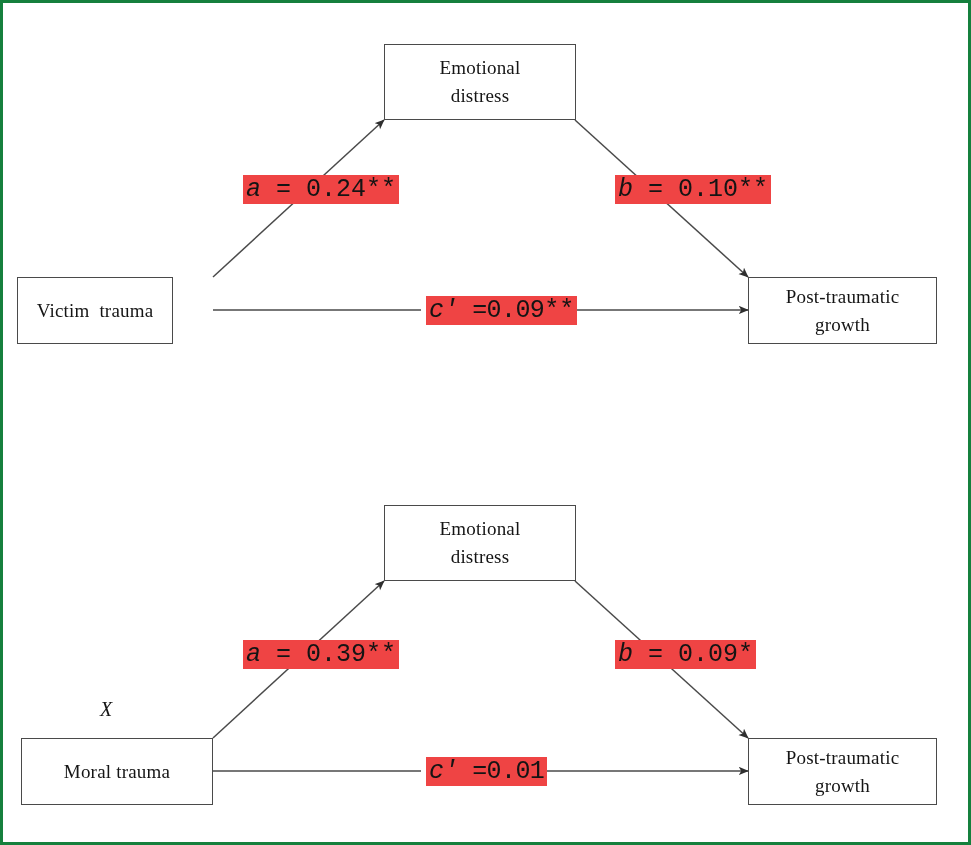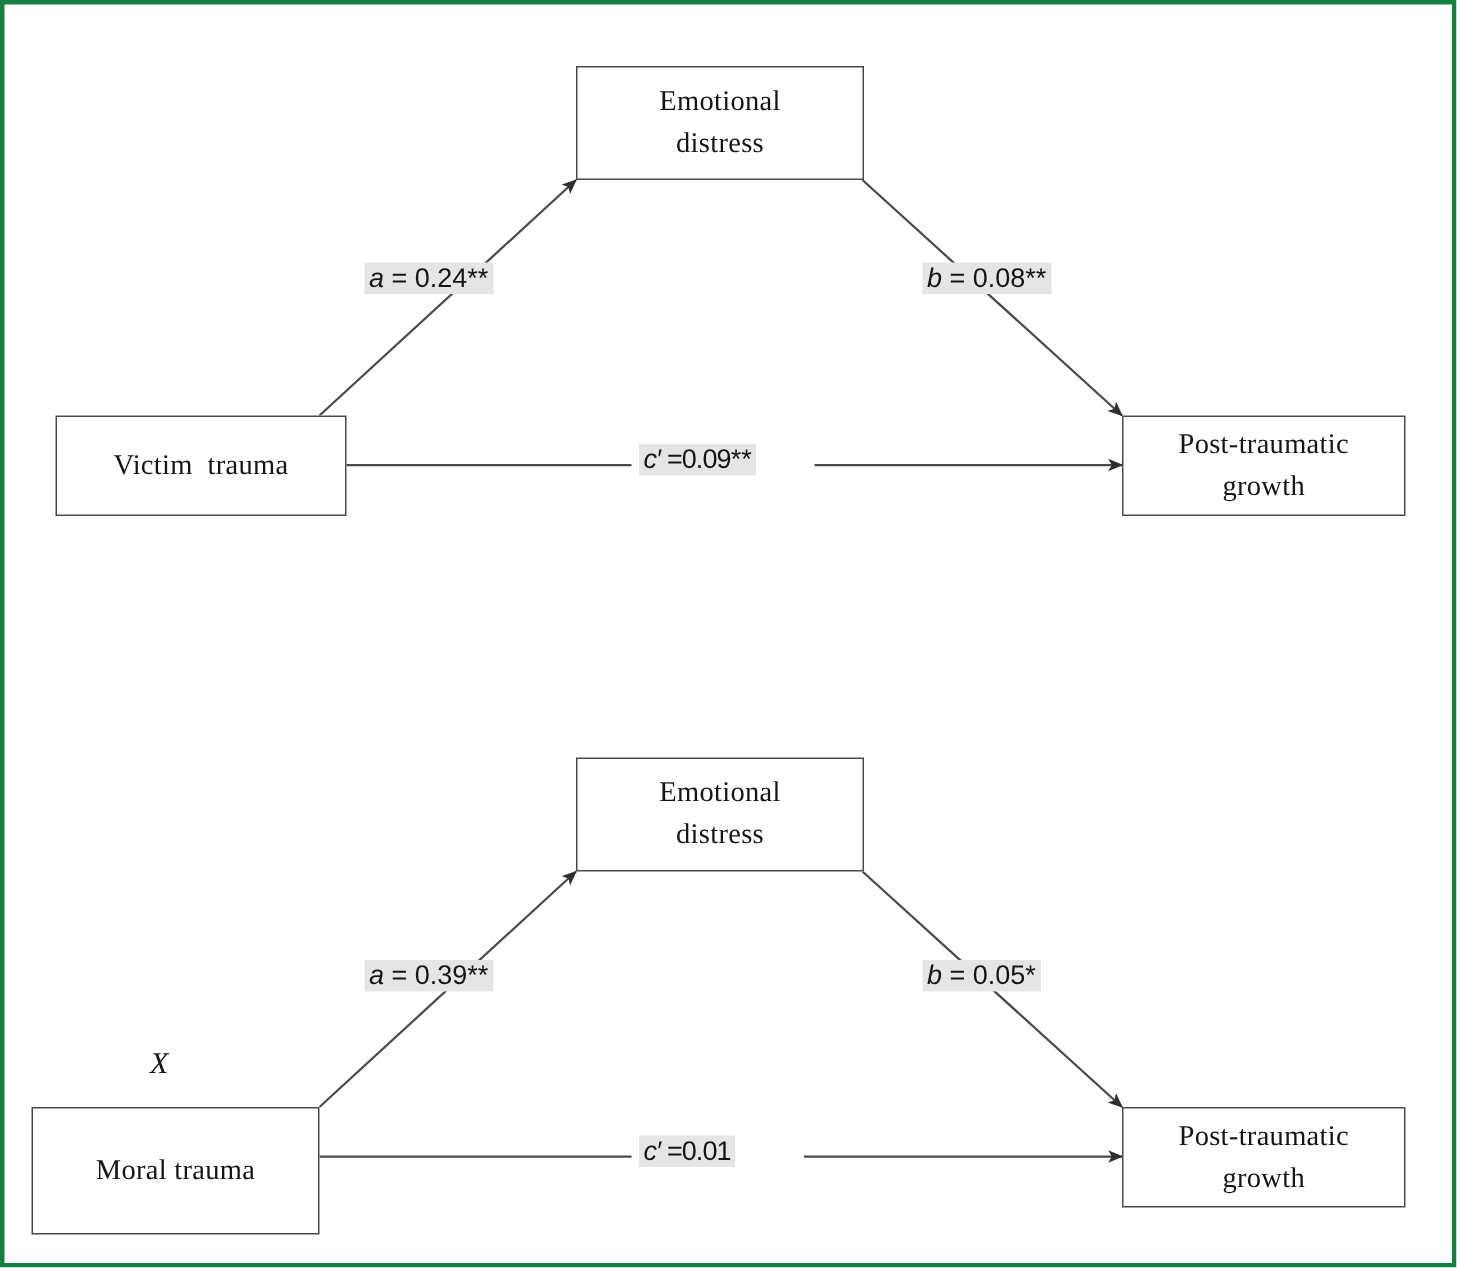--- a/index.html
+++ b/index.html
@@ -24,24 +24,24 @@
     font-family:"Liberation Serif", serif;
     font-size:19px;color:#151515;
     line-height:1.45;
     letter-spacing:.2px;
     text-align:center;
   }
   .node .ln{display:block;white-space:pre;}
 
   .coef{
     position:absolute;
-    font-family:Liberation Sans, sans-serif;
-    font-size:18px;color:#141414;
+    font-family:Liberation Mono, monospace;
+    font-size:25px;color:#141414;
     white-space:nowrap;
-    background:#e5e5e5;
+    background:#ef4444;
     padding:0 3px;
   }
   .coef i{font-style:italic;}
   .coef .stars{letter-spacing:0px;}
   .coef.tight{letter-spacing:-0.6px;}
 
   .xlabel{
     position:absolute;
     font-family:"Liberation Serif", serif;
     font-style:italic;
@@ -72,62 +72,62 @@
     <line x1="572" y1="578" x2="745" y2="735" stroke="#4a4a4a" stroke-width="1.5" marker-end="url(#ah)"></line>
     <line x1="210" y1="768" x2="418" y2="768" stroke="#4a4a4a" stroke-width="1.5"></line>
     <line x1="533" y1="768" x2="745" y2="768" stroke="#4a4a4a" stroke-width="1.5" marker-end="url(#ah)"></line>
   </svg>
 
   <div class="node" style="left:381px;top:41px;width:192px;height:76px;">
     <span class="ln">Emotional</span>
     <span class="ln">distress</span>
   </div>
 
-  <div class="node" style="left:34px;top:274px;width:194px;height:67px;">
+  <div class="node" style="left:14px;top:274px;width:156px;height:67px;">
     <span class="ln">Victim  trauma</span>
   </div>
 
   <div class="node" style="left:745px;top:274px;width:189px;height:67px;">
     <span class="ln">Post-traumatic</span>
     <span class="ln">growth</span>
   </div>
 
   <div class="coef" style="left:240px;top:172px;">
     <i>a</i><span> = 0.24</span><span class="stars">**</span>
   </div>
 
   <div class="coef" style="left:612px;top:172px;">
-    <i>b</i><span> = 0.08</span><span class="stars">**</span>
+    <i>b</i><span> = 0.10</span><span class="stars">**</span>
   </div>
 
   <div class="coef tight" style="left:423px;top:293px;">
     <i>c′</i><span> =0.09</span><span class="stars">**</span>
   </div>
 
   <div class="node" style="left:381px;top:502px;width:192px;height:76px;">
     <span class="ln">Emotional</span>
     <span class="ln">distress</span>
   </div>
 
-  <div class="node" style="left:18px;top:735px;width:192px;height:85px;">
+  <div class="node" style="left:18px;top:735px;width:192px;height:67px;">
     <span class="ln">Moral trauma</span>
   </div>
 
   <div class="node" style="left:745px;top:735px;width:189px;height:67px;">
     <span class="ln">Post-traumatic</span>
     <span class="ln">growth</span>
   </div>
 
   <div class="xlabel" style="left:97px;top:695px;">X</div>
 
   <div class="coef" style="left:240px;top:637px;">
     <i>a</i><span> = 0.39</span><span class="stars">**</span>
   </div>
 
   <div class="coef" style="left:612px;top:637px;">
-    <i>b</i><span> = 0.05</span><span class="stars">*</span>
+    <i>b</i><span> = 0.09</span><span class="stars">*</span>
   </div>
 
   <div class="coef tight" style="left:423px;top:754px;text-align:right;">
     <i>c′</i><span> =0.01</span><span class="stars"></span>
   </div>
 
 </div>
 
 </body></html>

